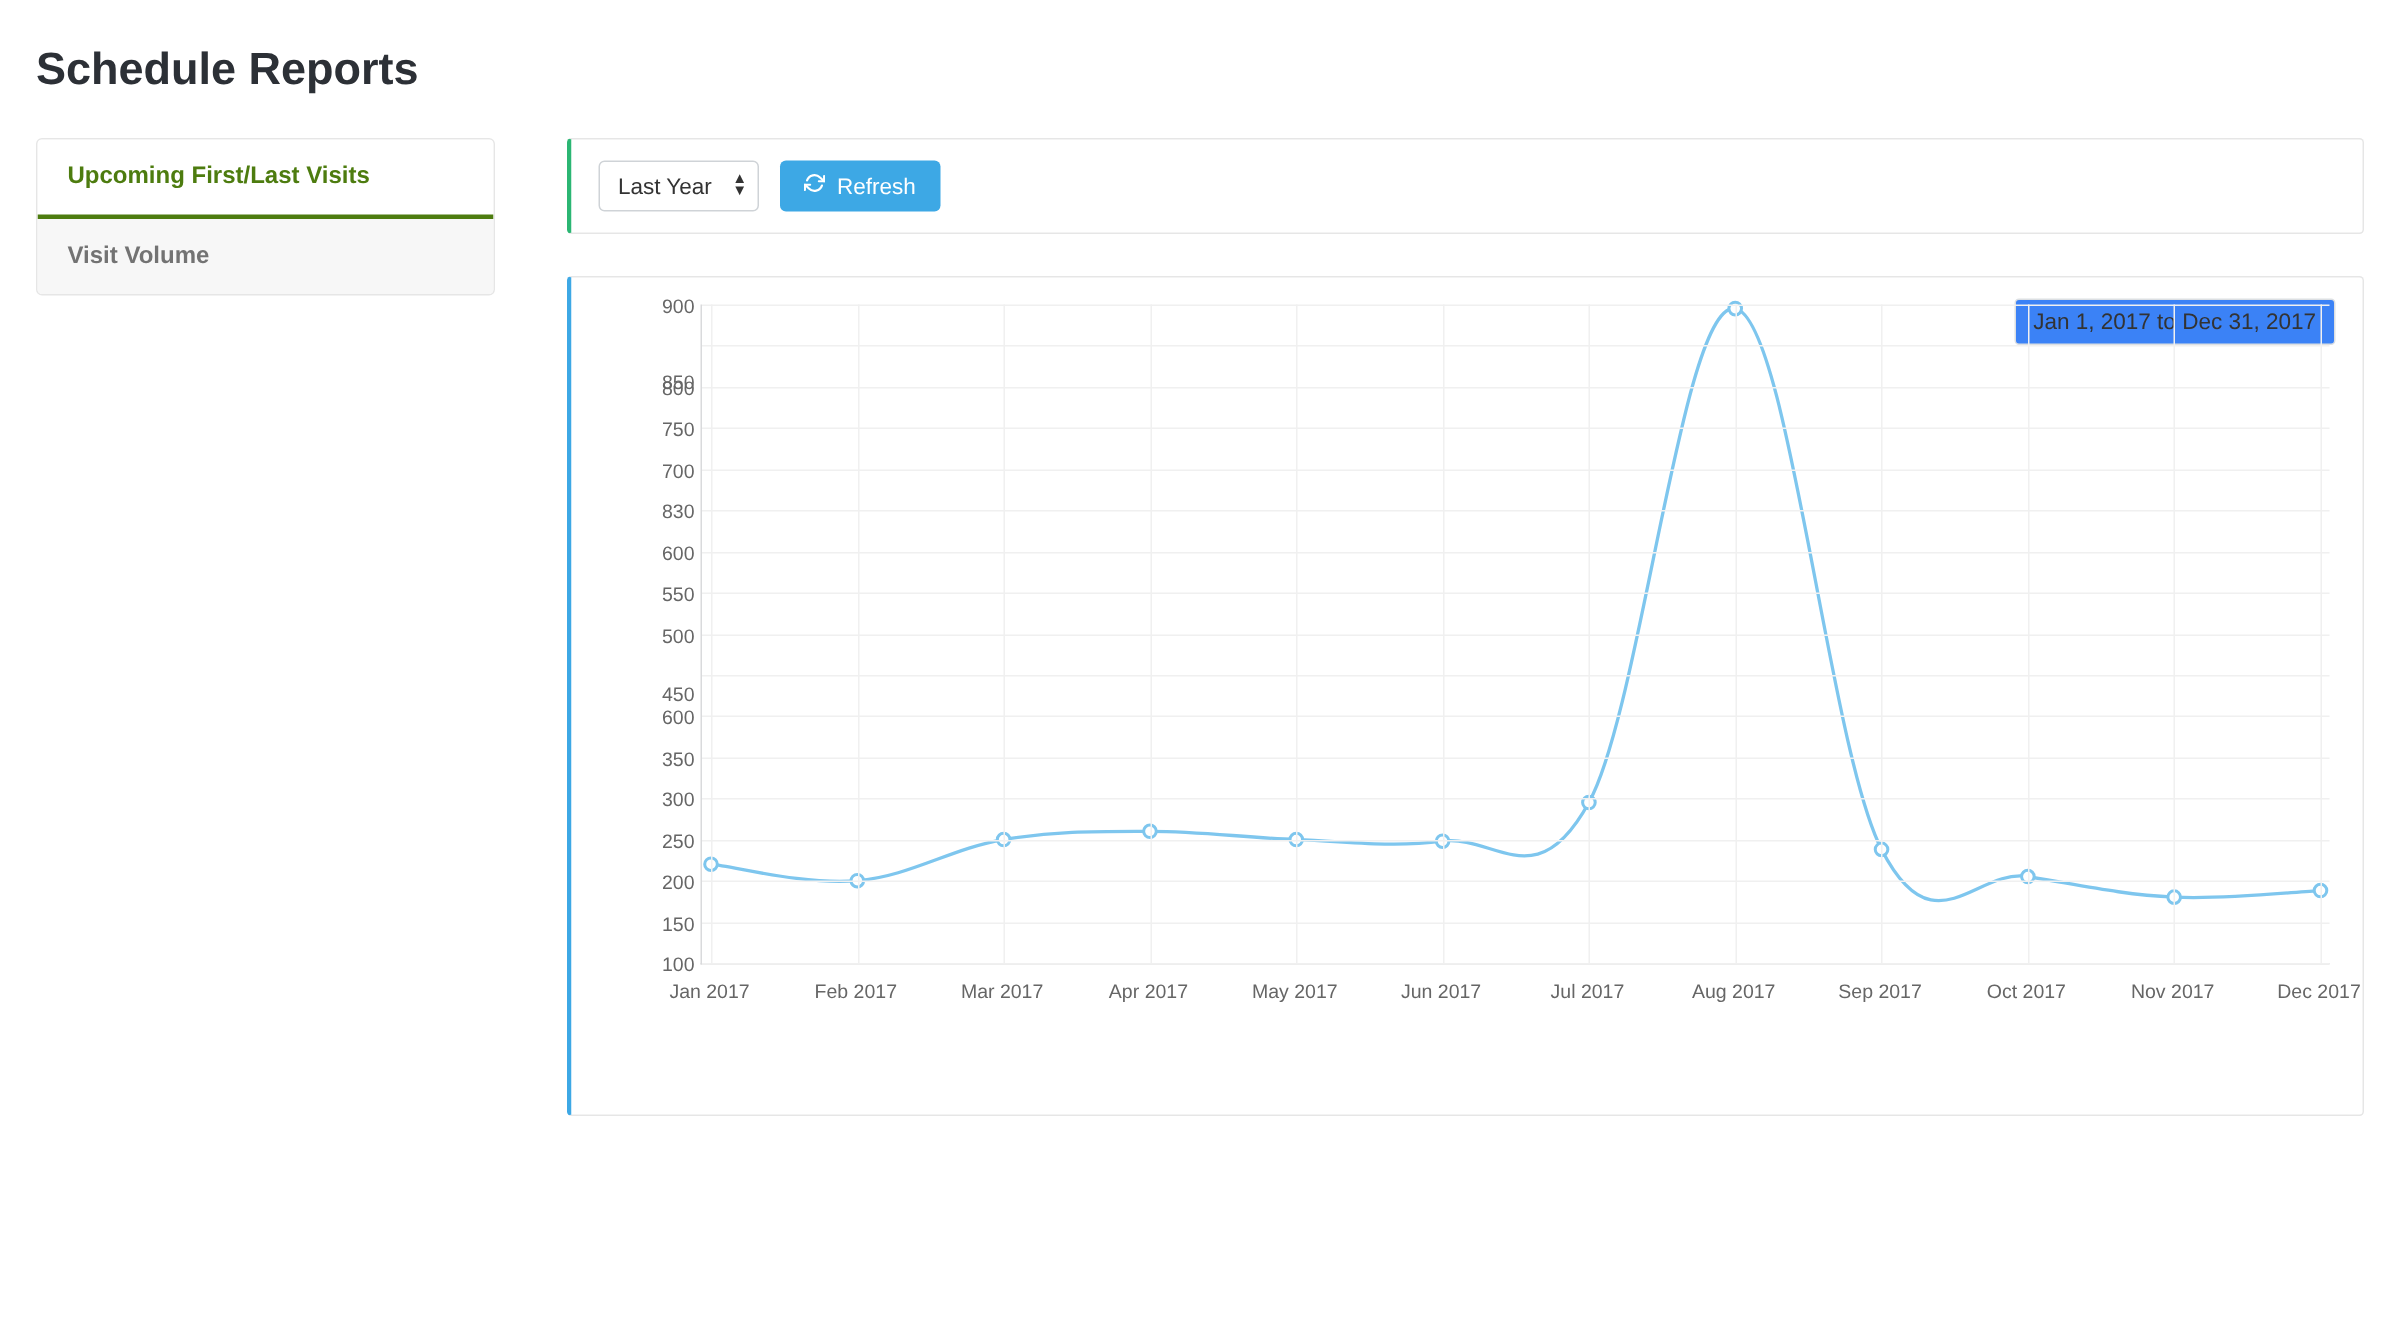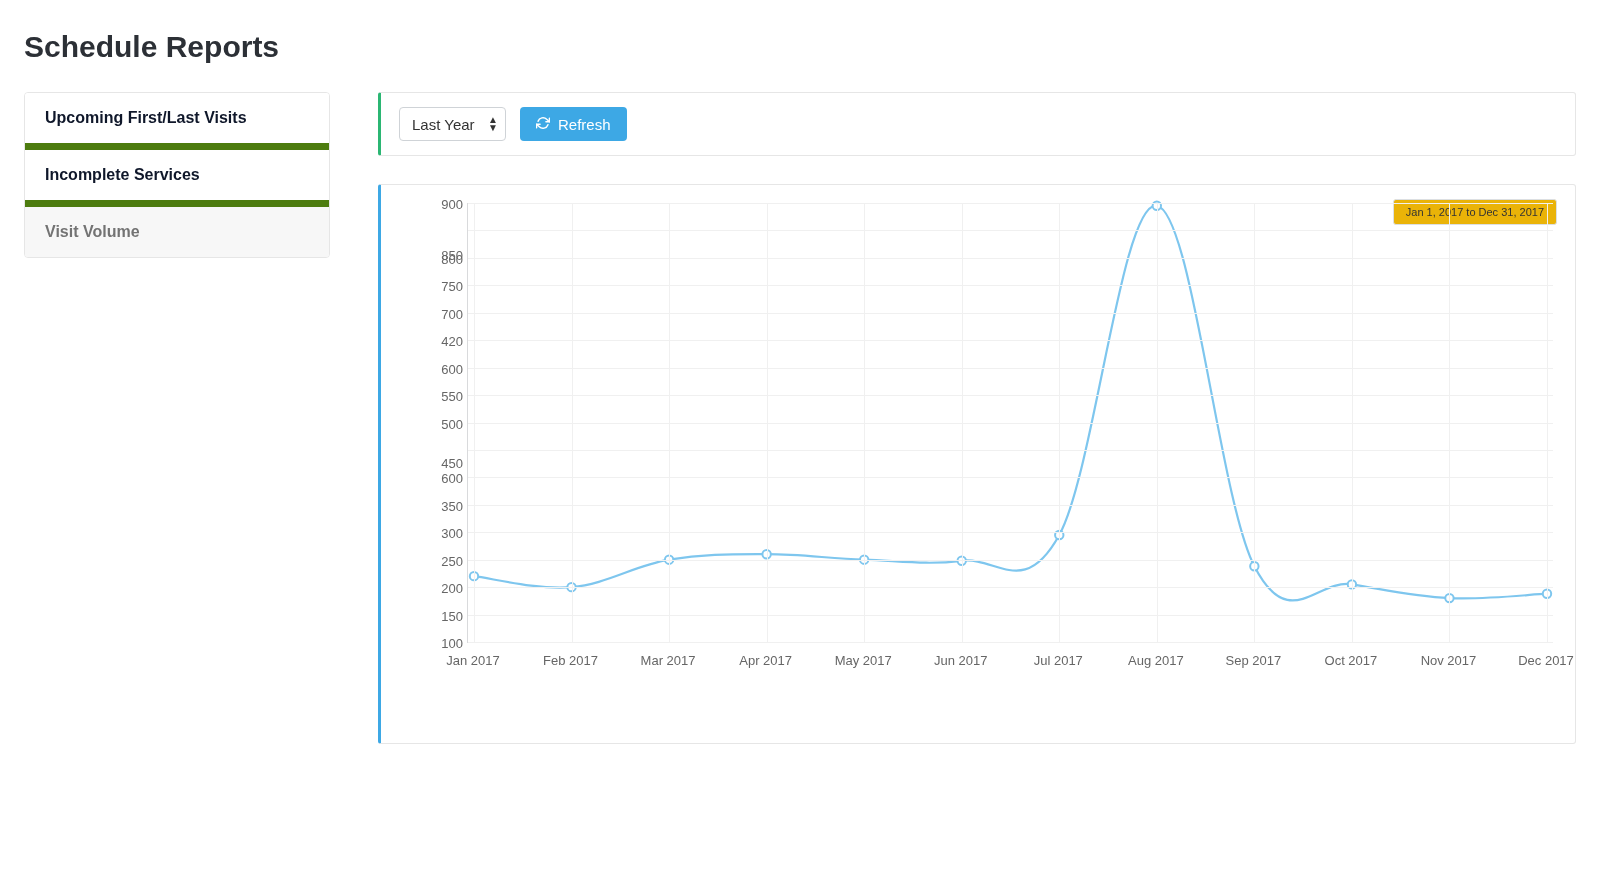--- a/index.html
+++ b/index.html
@@ -24,22 +24,22 @@
     width: 306px;
     border: 1px solid #e6e6e6;
     border-radius: 4px;
     overflow: hidden;
     flex-shrink: 0;
   }
   .sidebar-item {
     padding: 16px 20px;
     font-size: 16px;
     font-weight: 600;
-    color: #0f172a;
-    border-bottom: 7px solid #4d7c0f;
+    color: #4d7c0f;
+    border-bottom: 3px solid #4d7c0f;
     cursor: pointer;
     background: #fff;
   }
   .sidebar-item:last-child { border-bottom: none; }
   .sidebar-item.active {
     color: #737373;
     background: #f7f7f7;
   }
   .main { flex: 1; }
   .toolbar {
@@ -117,23 +117,23 @@
     padding: 1px 6px;
     font-size: 13px;
     font-weight: 600;
   }
   .date-range-badge {
     position: absolute;
     top: 14px; right: 18px;
     border: 1px solid #dcdfe2;
     border-radius: 3px;
     padding: 6px 12px;
-    font-size: 11px;
+    font-size: 15px;
     color: #333;
-    background: #eab308;
+    background: #3b82f6;
   }
   
   .chart-area {
     position: relative;
     height: 470px;
     margin-left: 30px;
   }
   .y-axis {
     position: absolute;
     left: -6px; top: 0; bottom: 30px;
@@ -182,23 +182,20 @@
 </head>
 <body>
 
 <h1 class="page-title">Schedule Reports</h1>
 
 <div class="layout">
 
   <nav class="sidebar">
     <div class="sidebar-item">
       <span>Upcoming First/Last Visits</span>
-    </div>
-    <div class="sidebar-item">
-      <span>Incomplete Services</span>
     </div>
     <div class="sidebar-item active">
       <span>Visit Volume</span>
     </div>
   </nav>
 
   <div class="main">
 
     <div class="toolbar">
       <div class="select-wrap">
@@ -230,21 +227,21 @@
             <div class="y-tick" style="bottom: 27.4375px; margin-top: 42px;">150</div>
             <div class="y-tick" style="bottom: 54.875px;">200</div>
             <div class="y-tick" style="bottom: 82.3125px;">250</div>
             <div class="y-tick" style="bottom: 109.75px;">300</div>
             <div class="y-tick" style="bottom: 137.188px;">350</div>
             <div class="y-tick" style="bottom: 164.625px;">600</div>
             <div class="y-tick" style="bottom: 180px;">450</div>
             <div class="y-tick" style="bottom: 219.5px;">500</div>
             <div class="y-tick" style="bottom: 246.938px;">550</div>
             <div class="y-tick" style="bottom: 274.375px;">600</div>
-            <div class="y-tick" style="bottom: 301.812px;">420</div>
+            <div class="y-tick" style="bottom: 301.812px;">830</div>
             <div class="y-tick" style="bottom: 329.25px;">700</div>
             <div class="y-tick" style="bottom: 356.688px;">750</div>
             <div class="y-tick" style="bottom: 384.125px;">800</div>
             <div class="y-tick" style="bottom: 388px;">850</div>
             <div class="y-tick" style="bottom: 439px;">900</div>
           </div>
         <div class="plot" id="plot">
           <svg class="line-svg" id="line-svg" preserveAspectRatio="none" viewBox="0 0 1085 439">
               <path d="M 6 373.15 C 23.55818181818182 375.1255, 68.42909090909092 387.08825, 103.54545454545455 384.125 C 138.66181818181818 381.16175, 165.97454545454548 362.614, 201.0909090909091 356.6875 C 236.2072727272727 350.761, 263.52 351.2, 298.6363636363636 351.2 C 333.75272727272727 351.2, 361.06545454545454 355.5022, 396.1818181818182 356.6875 C 431.29818181818183 357.8728, 458.61090909090905 362.229875, 493.7272727272727 357.78499999999997 C 528.8436363636363 353.34012499999994, 556.1563636363636 395.90117499999997, 591.2727272727273 331.99375 C 626.3890909090909 268.086325, 653.7018181818181 -2.886425000000033, 688.8181818181818 2.7437499999999773 C 723.9345454545454 8.373924999999987, 751.2472727272727 295.11775, 786.3636363636364 363.27250000000004 C 821.48 431.4272500000001, 848.7927272727273 375.6523, 883.909090909091 381.38125 C 919.0254545454546 387.1102, 946.3381818181817 393.42082500000004, 981.4545454545454 395.1 C 1016.570909090909 396.779175, 1061.4418181818182 391.5002, 1079 390.71" fill="none" stroke="#7ec6ee" stroke-width="2.2"></path>
               <circle cx="6" cy="373.15" r="4.2" fill="#ffffff" stroke="#7ec6ee" stroke-width="2"></circle>

